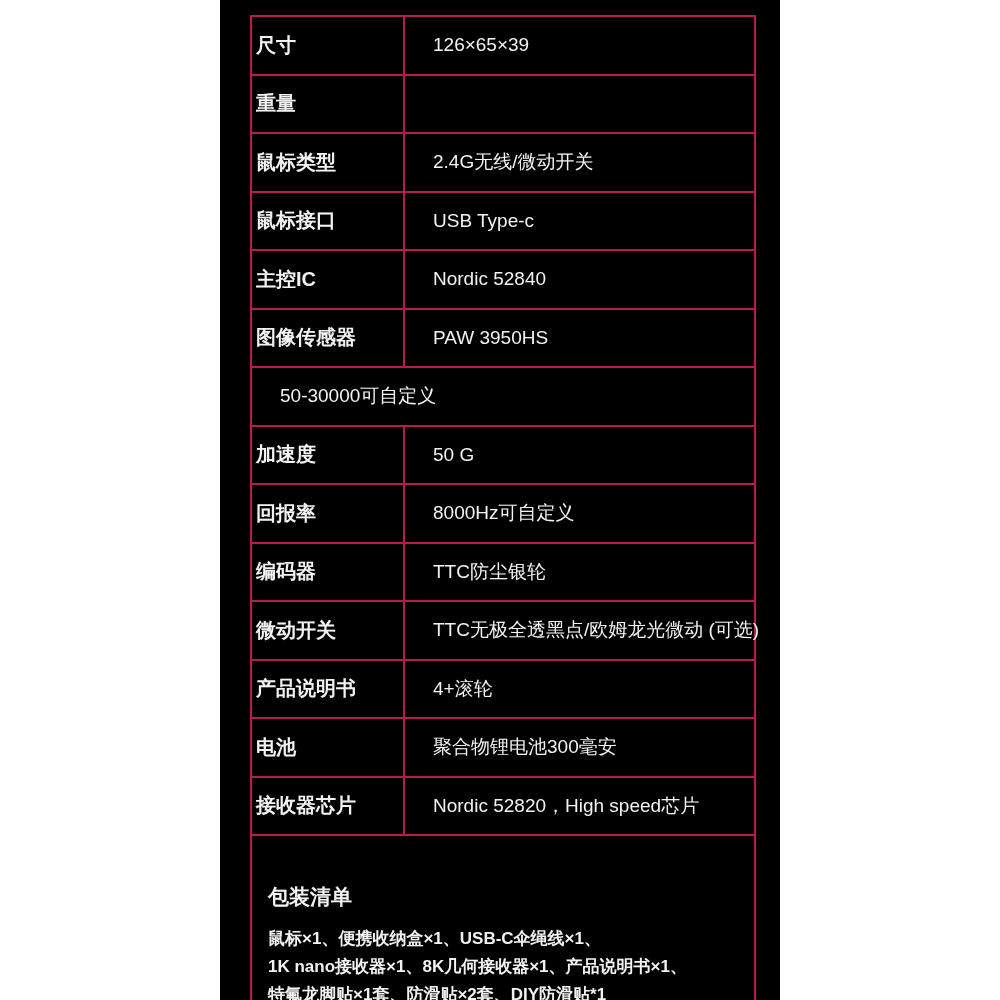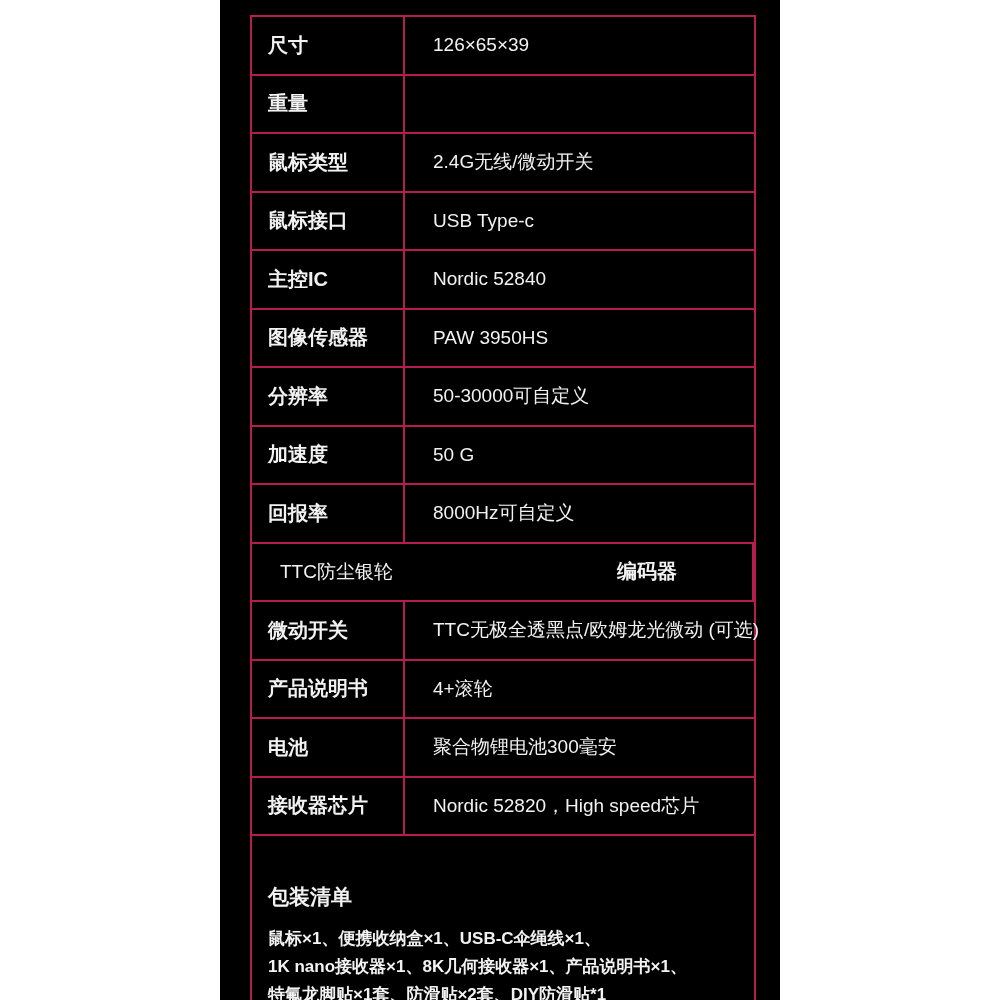--- a/index.html
+++ b/index.html
@@ -37,21 +37,21 @@
     display: flex;
     align-items: center;
     box-sizing: border-box;
     color: #f2f2f2;
     white-space: nowrap;
   }
   .cell.label {
     width: 153px;
     flex: 0 0 153px;
     border-right: 2px solid #b51d52;
-    padding-left: 16px;
+    padding-left: 4px;
     font-size: 20px;
     font-weight: 600;
   }
   .cell.value {
     flex: 1;
     padding-left: 28px;
     font-size: 19px;
     font-weight: 400;
   }
   .packing {
@@ -102,37 +102,36 @@
       <div class="cell label">主控IC</div>
       <div class="cell value">Nordic 52840</div>
     </div>
 
     <div class="row">
       <div class="cell label">图像传感器</div>
       <div class="cell value">PAW 3950HS</div>
     </div>
 
     <div class="row">
-      <div class="cell label">分辨率</div>
       <div class="cell value">50-30000可自定义</div>
     </div>
 
     <div class="row">
       <div class="cell label">加速度</div>
       <div class="cell value">50 G</div>
     </div>
 
     <div class="row">
       <div class="cell label">回报率</div>
       <div class="cell value">8000Hz可自定义</div>
     </div>
 
     <div class="row">
+      <div class="cell label">编码器</div>
       <div class="cell value">TTC防尘银轮</div>
-      <div class="cell label">编码器</div>
     </div>
 
     <div class="row">
       <div class="cell label">微动开关</div>
       <div class="cell value">TTC无极全透黑点/欧姆龙光微动 (可选)</div>
     </div>
 
     <div class="row">
       <div class="cell label">产品说明书</div>
       <div class="cell value">4+滚轮</div>

